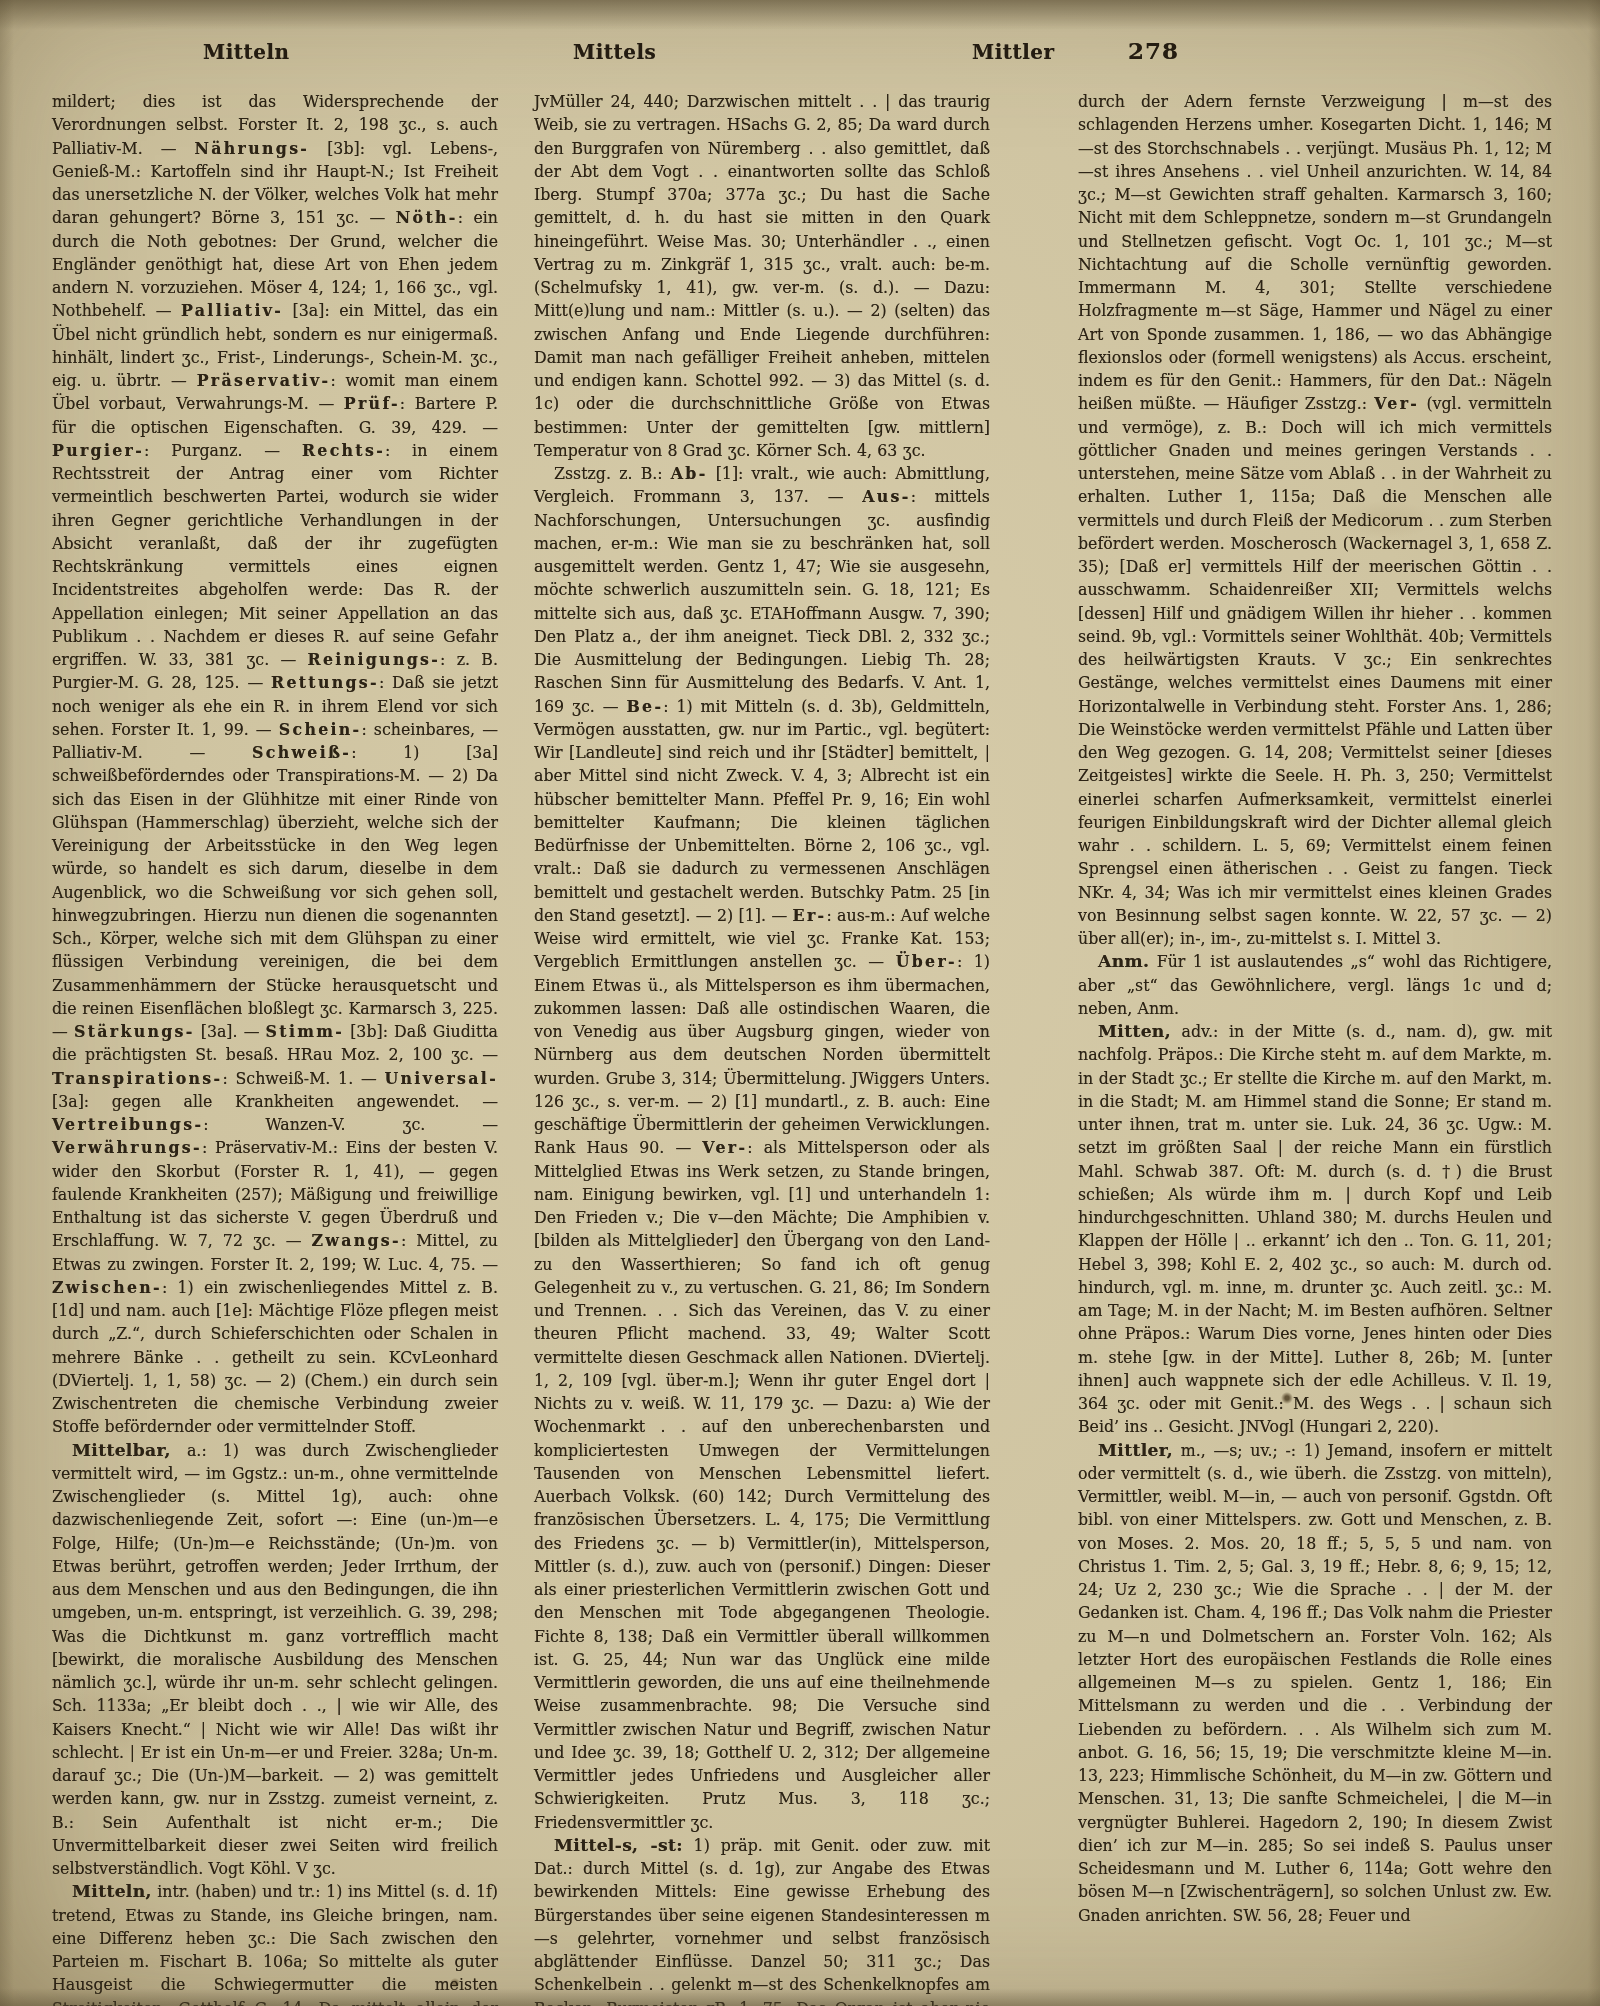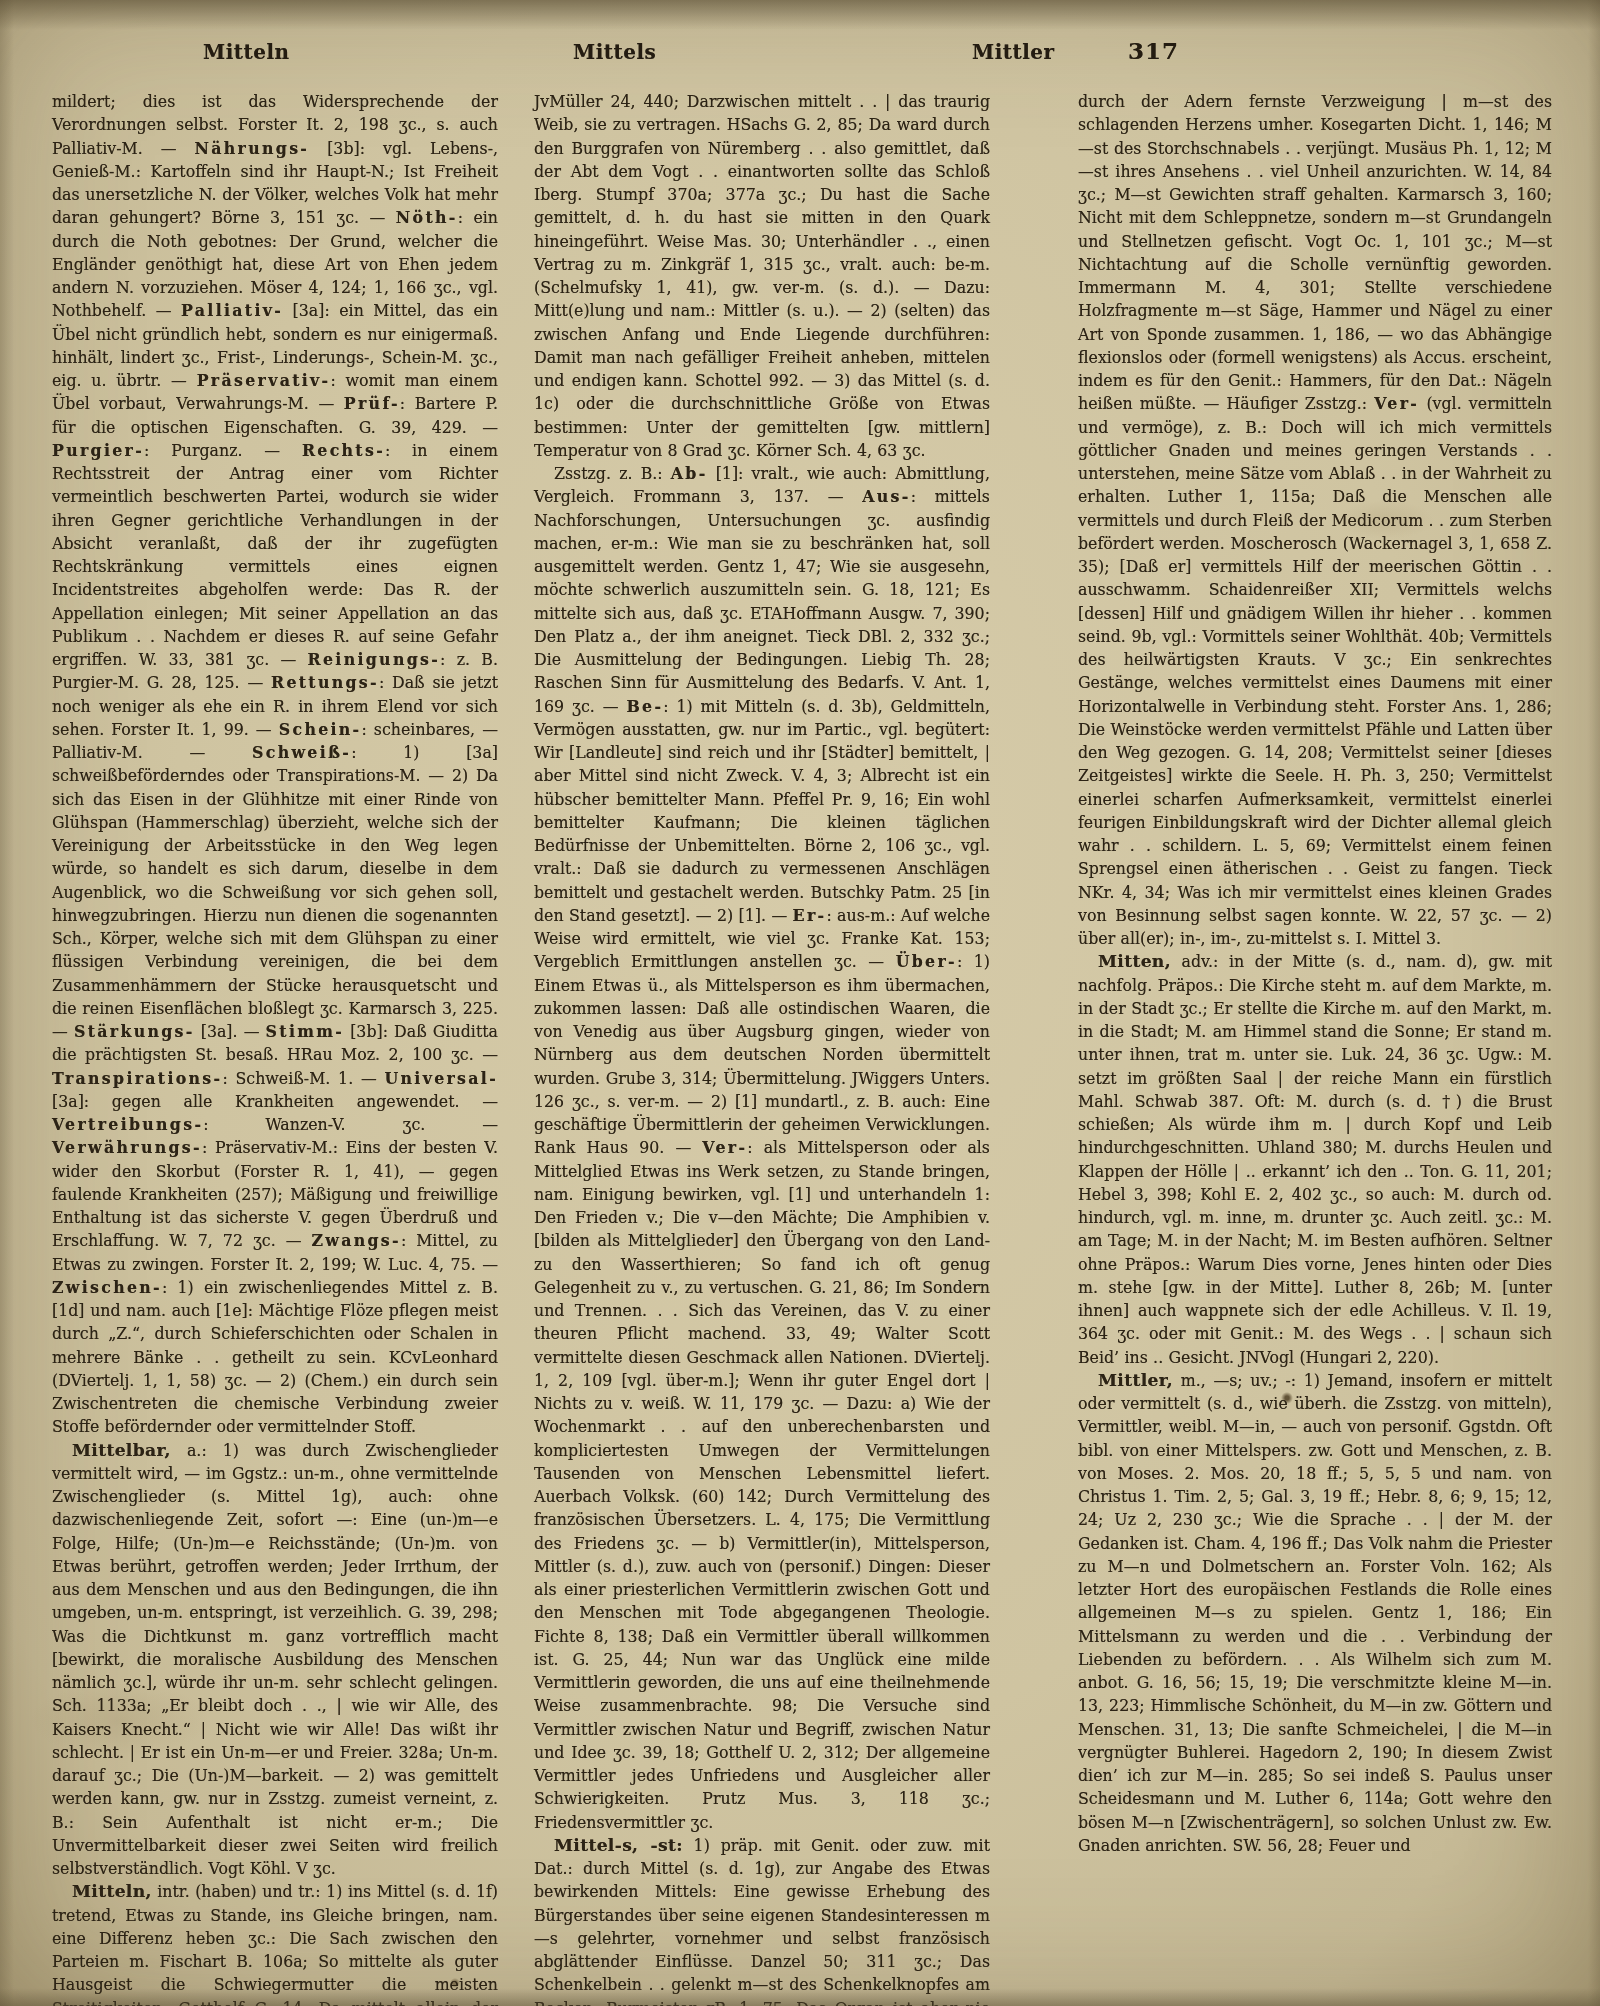--- a/index.html
+++ b/index.html
@@ -62,33 +62,34 @@
 </head>
 <body>
 
 <div class="page">
   <div class="stains"></div>
 
   <header>
     <span class="rh rh-left">Mitteln</span>
     <span class="rh rh-center">Mittels</span>
     <span class="rh rh-right">Mittler</span>
-    <span class="rh page-num">317</span>
+    <span class="rh page-num">278</span>
   </header>
 
   <main>
     <div class="col col1">
         <p class="para"><span class="txt">mildert; dies ist das Widersprechende der Verordnungen selbst. Forster It. 2, 198 ʒc., s. auch Palliativ-M. — </span><span class="sphw">Nährungs-</span><span class="txt"> [3b]: vgl. Lebens-, Genieß-M.: Kartoffeln sind ihr Haupt-N.; Ist Freiheit das unersetzliche N. der Völker, welches Volk hat mehr daran gehungert? Börne 3, 151 ʒc. — </span><span class="sphw">Nöth-</span><span class="txt">: ein durch die Noth gebotnes: Der Grund, welcher die Engländer genöthigt hat, diese Art von Ehen jedem andern N. vorzuziehen. Möser 4, 124; 1, 166 ʒc., vgl. Nothbehelf. — </span><span class="sphw">Palliativ-</span><span class="txt"> [3a]: ein Mittel, das ein Übel nicht gründlich hebt, sondern es nur einigermaß. hinhält, lindert ʒc., Frist-, Linderungs-, Schein-M. ʒc., eig. u. übrtr. — </span><span class="sphw">Präservativ-</span><span class="txt">: womit man einem Übel vorbaut, Verwahrungs-M. — </span><span class="sphw">Prüf-</span><span class="txt">: Bartere P. für die optischen Eigenschaften. G. 39, 429. — </span><span class="sphw">Purgier-</span><span class="txt">: Purganz. — </span><span class="sphw">Rechts-</span><span class="txt">: in einem Rechtsstreit der Antrag einer vom Richter vermeintlich beschwerten Partei, wodurch sie wider ihren Gegner gerichtliche Verhandlungen in der Absicht veranlaßt, daß der ihr zugefügten Rechtskränkung vermittels eines eignen Incidentstreites abgeholfen werde: Das R. der Appellation einlegen; Mit seiner Appellation an das Publikum . . Nachdem er dieses R. auf seine Gefahr ergriffen. W. 33, 381 ʒc. — </span><span class="sphw">Reinigungs-</span><span class="txt">: z. B. Purgier-M. G. 28, 125. — </span><span class="sphw">Rettungs-</span><span class="txt">: Daß sie jetzt noch weniger als ehe ein R. in ihrem Elend vor sich sehen. Forster It. 1, 99. — </span><span class="sphw">Schein-</span><span class="txt">: scheinbares, — Palliativ-M. — </span><span class="sphw">Schweiß-</span><span class="txt">: 1) [3a] schweißbeförderndes oder Transpirations-M. — 2) Da sich das Eisen in der Glühhitze mit einer Rinde von Glühspan (Hammerschlag) überzieht, welche sich der Vereinigung der Arbeitsstücke in den Weg legen würde, so handelt es sich darum, dieselbe in dem Augenblick, wo die Schweißung vor sich gehen soll, hinwegzubringen. Hierzu nun dienen die sogenannten Sch., Körper, welche sich mit dem Glühspan zu einer flüssigen Verbindung vereinigen, die bei dem Zusammenhämmern der Stücke herausquetscht und die reinen Eisenflächen bloßlegt ʒc. Karmarsch 3, 225. — </span><span class="sphw">Stärkungs-</span><span class="txt"> [3a]. — </span><span class="sphw">Stimm-</span><span class="txt"> [3b]: Daß Giuditta die prächtigsten St. besaß. HRau Moz. 2, 100 ʒc. — </span><span class="sphw">Transpirations-</span><span class="txt">: Schweiß-M. 1. — </span><span class="sphw">Universal-</span><span class="txt"> [3a]: gegen alle Krankheiten angewendet. — </span><span class="sphw">Vertreibungs-</span><span class="txt">: Wanzen-V. ʒc. — </span><span class="sphw">Verwährungs-</span><span class="txt">: Präservativ-M.: Eins der besten V. wider den Skorbut (Forster R. 1, 41), — gegen faulende Krankheiten (257); Mäßigung und freiwillige Enthaltung ist das sicherste V. gegen Überdruß und Erschlaffung. W. 7, 72 ʒc. — </span><span class="sphw">Zwangs-</span><span class="txt">: Mittel, zu Etwas zu zwingen. Forster It. 2, 199; W. Luc. 4, 75. — </span><span class="sphw">Zwischen-</span><span class="txt">: 1) ein zwischenliegendes Mittel z. B. [1d] und nam. auch [1e]: Mächtige Flöze pflegen meist durch „Z.“, durch Schieferschichten oder Schalen in mehrere Bänke . . getheilt zu sein. KCvLeonhard (DViertelj. 1, 1, 58) ʒc. — 2) (Chem.) ein durch sein Zwischentreten die chemische Verbindung zweier Stoffe befördernder oder vermittelnder Stoff.</span></p>
         <p class="para indent"><span class="hw">Mittelbar,</span><span class="txt"> a.: 1) was durch Zwischenglieder vermittelt wird, — im Ggstz.: un-m., ohne vermittelnde Zwischenglieder (s. Mittel 1g), auch: ohne dazwischenliegende Zeit, sofort —: Eine (un-)m—e Folge, Hilfe; (Un-)m—e Reichsstände; (Un-)m. von Etwas berührt, getroffen werden; Jeder Irrthum, der aus dem Menschen und aus den Bedingungen, die ihn umgeben, un-m. entspringt, ist verzeihlich. G. 39, 298; Was die Dichtkunst m. ganz vortrefflich macht [bewirkt, die moralische Ausbildung des Menschen nämlich ʒc.], würde ihr un-m. sehr schlecht gelingen. Sch. 1133a; „Er bleibt doch . ., | wie wir Alle, des Kaisers Knecht.“ | Nicht wie wir Alle! Das wißt ihr schlecht. | Er ist ein Un-m—er und Freier. 328a; Un-m. darauf ʒc.; Die (Un-)M—barkeit. — 2) was gemittelt werden kann, gw. nur in Zsstzg. zumeist verneint, z. B.: Sein Aufenthalt ist nicht er-m.; Die Unvermittelbarkeit dieser zwei Seiten wird freilich selbstverständlich. Vogt Köhl. V ʒc.</span></p>
         <p class="para indent"><span class="hw">Mitteln,</span><span class="txt"> intr. (haben) und tr.: 1) ins Mittel (s. d. 1f) tretend, Etwas zu Stande, ins Gleiche bringen, nam. eine Differenz heben ʒc.: Die Sach zwischen den Parteien m. Fischart B. 106a; So mittelte als guter Hausgeist die Schwiegermutter die meisten Streitigkeiten. Gotthelf G. 14; Da mittelt allein der christliche Sinn. 217; Danket Gott, daß er gemittelt hat, daß wir wieder mit einander reden können in Liebe und Frieden. 222; Wurden die Gemeinden zweispältig. . . Der Bischof, welcher m. konnte.</span></p>
       </div>
     <div class="col col2">
         <p class="para"><span class="txt">JvMüller 24, 440; Darzwischen mittelt . . | das traurig Weib, sie zu vertragen. HSachs G. 2, 85; Da ward durch den Burggrafen von Nüremberg . . also gemittlet, daß der Abt dem Vogt . . einantworten sollte das Schloß Iberg. Stumpf 370a; 377a ʒc.; Du hast die Sache gemittelt, d. h. du hast sie mitten in den Quark hineingeführt. Weise Mas. 30; Unterhändler . ., einen Vertrag zu m. Zinkgräf 1, 315 ʒc., vralt. auch: be-m. (Schelmufsky 1, 41), gw. ver-m. (s. d.). — Dazu: Mitt(e)lung und nam.: Mittler (s. u.). — 2) (selten) das zwischen Anfang und Ende Liegende durchführen: Damit man nach gefälliger Freiheit anheben, mittelen und endigen kann. Schottel 992. — 3) das Mittel (s. d. 1c) oder die durchschnittliche Größe von Etwas bestimmen: Unter der gemittelten [gw. mittlern] Temperatur von 8 Grad ʒc. Körner Sch. 4, 63 ʒc.</span></p>
         <p class="para indent"><span class="txt">Zsstzg. z. B.: </span><span class="sphw">Ab-</span><span class="txt"> [1]: vralt., wie auch: Abmittlung, Vergleich. Frommann 3, 137. — </span><span class="sphw">Aus-</span><span class="txt">: mittels Nachforschungen, Untersuchungen ʒc. ausfindig machen, er-m.: Wie man sie zu beschränken hat, soll ausgemittelt werden. Gentz 1, 47; Wie sie ausgesehn, möchte schwerlich auszumitteln sein. G. 18, 121; Es mittelte sich aus, daß ʒc. ETAHoffmann Ausgw. 7, 390; Den Platz a., der ihm aneignet. Tieck DBl. 2, 332 ʒc.; Die Ausmittelung der Bedingungen. Liebig Th. 28; Raschen Sinn für Ausmittelung des Bedarfs. V. Ant. 1, 169 ʒc. — </span><span class="sphw">Be-</span><span class="txt">: 1) mit Mitteln (s. d. 3b), Geldmitteln, Vermögen ausstatten, gw. nur im Partic., vgl. begütert: Wir [Landleute] sind reich und ihr [Städter] bemittelt, | aber Mittel sind nicht Zweck. V. 4, 3; Albrecht ist ein hübscher bemittelter Mann. Pfeffel Pr. 9, 16; Ein wohl bemittelter Kaufmann; Die kleinen täglichen Bedürfnisse der Unbemittelten. Börne 2, 106 ʒc., vgl. vralt.: Daß sie dadurch zu vermessenen Anschlägen bemittelt und gestachelt werden. Butschky Patm. 25 [in den Stand gesetzt]. — 2) [1]. — </span><span class="sphw">Er-</span><span class="txt">: aus-m.: Auf welche Weise wird ermittelt, wie viel ʒc. Franke Kat. 153; Vergeblich Ermittlungen anstellen ʒc. — </span><span class="sphw">Über-</span><span class="txt">: 1) Einem Etwas ü., als Mittelsperson es ihm übermachen, zukommen lassen: Daß alle ostindischen Waaren, die von Venedig aus über Augsburg gingen, wieder von Nürnberg aus dem deutschen Norden übermittelt wurden. Grube 3, 314; Übermittelung. JWiggers Unters. 126 ʒc., s. ver-m. — 2) [1] mundartl., z. B. auch: Eine geschäftige Übermittlerin der geheimen Verwicklungen. Rank Haus 90. — </span><span class="sphw">Ver-</span><span class="txt">: als Mittelsperson oder als Mittelglied Etwas ins Werk setzen, zu Stande bringen, nam. Einigung bewirken, vgl. [1] und unterhandeln 1: Den Frieden v.; Die v—den Mächte; Die Amphibien v. [bilden als Mittelglieder] den Übergang von den Land- zu den Wasserthieren; So fand ich oft genug Gelegenheit zu v., zu vertuschen. G. 21, 86; Im Sondern und Trennen. . . Sich das Vereinen, das V. zu einer theuren Pflicht machend. 33, 49; Walter Scott vermittelte diesen Geschmack allen Nationen. DViertelj. 1, 2, 109 [vgl. über-m.]; Wenn ihr guter Engel dort | Nichts zu v. weiß. W. 11, 179 ʒc. — Dazu: a) Wie der Wochenmarkt . . auf den unberechenbarsten und kompliciertesten Umwegen der Vermittelungen Tausenden von Menschen Lebensmittel liefert. Auerbach Volksk. (60) 142; Durch Vermittelung des französischen Übersetzers. L. 4, 175; Die Vermittlung des Friedens ʒc. — b) Vermittler(in), Mittelsperson, Mittler (s. d.), zuw. auch von (personif.) Dingen: Dieser als einer priesterlichen Vermittlerin zwischen Gott und den Menschen mit Tode abgegangenen Theologie. Fichte 8, 138; Daß ein Vermittler überall willkommen ist. G. 25, 44; Nun war das Unglück eine milde Vermittlerin geworden, die uns auf eine theilnehmende Weise zusammenbrachte. 98; Die Versuche sind Vermittler zwischen Natur und Begriff, zwischen Natur und Idee ʒc. 39, 18; Gotthelf U. 2, 312; Der allgemeine Vermittler jedes Unfriedens und Ausgleicher aller Schwierigkeiten. Prutz Mus. 3, 118 ʒc.; Friedensvermittler ʒc.</span></p>
         <p class="para indent"><span class="hw">Mittel-s, -st:</span><span class="txt"> 1) präp. mit Genit. oder zuw. mit Dat.: durch Mittel (s. d. 1g), zur Angabe des Etwas bewirkenden Mittels: Eine gewisse Erhebung des Bürgerstandes über seine eigenen Standesinteressen m—s gelehrter, vornehmer und selbst französisch abglättender Einflüsse. Danzel 50; 311 ʒc.; Das Schenkelbein . . gelenkt m—st des Schenkelknopfes am Becken. Burmeister gB. 1, 75; Das Organ ist aber nie die Kraft selbst, die m—st jenem wirkt. H. Ph. 3, 244; 13, 370; Schnellst die Kugeln des Bluts</span></p>
       </div>
     <div class="col col3">
         <p class="para"><span class="txt">durch der Adern fernste Verzweigung | m—st des schlagenden Herzens umher. Kosegarten Dicht. 1, 146; M—st des Storchschnabels . . verjüngt. Musäus Ph. 1, 12; M—st ihres Ansehens . . viel Unheil anzurichten. W. 14, 84 ʒc.; M—st Gewichten straff gehalten. Karmarsch 3, 160; Nicht mit dem Schleppnetze, sondern m—st Grundangeln und Stellnetzen gefischt. Vogt Oc. 1, 101 ʒc.; M—st Nichtachtung auf die Scholle vernünftig geworden. Immermann M. 4, 301; Stellte verschiedene Holzfragmente m—st Säge, Hammer und Nägel zu einer Art von Sponde zusammen. 1, 186, — wo das Abhängige flexionslos oder (formell wenigstens) als Accus. erscheint, indem es für den Genit.: Hammers, für den Dat.: Nägeln heißen müßte. — Häufiger Zsstzg.: </span><span class="sphw">Ver-</span><span class="txt"> (vgl. vermitteln und vermöge), z. B.: Doch will ich mich vermittels göttlicher Gnaden und meines geringen Verstands . . unterstehen, meine Sätze vom Ablaß . . in der Wahrheit zu erhalten. Luther 1, 115a; Daß die Menschen alle vermittels und durch Fleiß der Medicorum . . zum Sterben befördert werden. Moscherosch (Wackernagel 3, 1, 658 Z. 35); [Daß er] vermittels Hilf der meerischen Göttin . . ausschwamm. Schaidenreißer XII; Vermittels welchs [dessen] Hilf und gnädigem Willen ihr hieher . . kommen seind. 9b, vgl.: Vormittels seiner Wohlthät. 40b; Vermittels des heilwärtigsten Krauts. V ʒc.; Ein senkrechtes Gestänge, welches vermittelst eines Daumens mit einer Horizontalwelle in Verbindung steht. Forster Ans. 1, 286; Die Weinstöcke werden vermittelst Pfähle und Latten über den Weg gezogen. G. 14, 208; Vermittelst seiner [dieses Zeitgeistes] wirkte die Seele. H. Ph. 3, 250; Vermittelst einerlei scharfen Aufmerksamkeit, vermittelst einerlei feurigen Einbildungskraft wird der Dichter allemal gleich wahr . . schildern. L. 5, 69; Vermittelst einem feinen Sprengsel einen ätherischen . . Geist zu fangen. Tieck NKr. 4, 34; Was ich mir vermittelst eines kleinen Grades von Besinnung selbst sagen konnte. W. 22, 57 ʒc. — 2) über all(er); in-, im-, zu-mittelst s. I. Mittel 3.</span></p>
+        <p class="para indent"><span class="hw">Anm.</span><span class="txt"> Für 1 ist auslautendes „s“ wohl das Richtigere, aber „st“ das Gewöhnlichere, vergl. längs 1c und d; neben, Anm.</span></p>
         <p class="para indent"><span class="hw">Mitten,</span><span class="txt"> adv.: in der Mitte (s. d., nam. d), gw. mit nachfolg. Präpos.: Die Kirche steht m. auf dem Markte, m. in der Stadt ʒc.; Er stellte die Kirche m. auf den Markt, m. in die Stadt; M. am Himmel stand die Sonne; Er stand m. unter ihnen, trat m. unter sie. Luk. 24, 36 ʒc. Ugw.: M. setzt im größten Saal | der reiche Mann ein fürstlich Mahl. Schwab 387. Oft: M. durch (s. d. †) die Brust schießen; Als würde ihm m. | durch Kopf und Leib hindurchgeschnitten. Uhland 380; M. durchs Heulen und Klappen der Hölle | .. erkannt’ ich den .. Ton. G. 11, 201; Hebel 3, 398; Kohl E. 2, 402 ʒc., so auch: M. durch od. hindurch, vgl. m. inne, m. drunter ʒc. Auch zeitl. ʒc.: M. am Tage; M. in der Nacht; M. im Besten aufhören. Seltner ohne Präpos.: Warum Dies vorne, Jenes hinten oder Dies m. stehe [gw. in der Mitte]. Luther 8, 26b; M. [unter ihnen] auch wappnete sich der edle Achilleus. V. Il. 19, 364 ʒc. oder mit Genit.: M. des Wegs . . | schaun sich Beid’ ins .. Gesicht. JNVogl (Hungari 2, 220).</span></p>
         <p class="para indent"><span class="hw">Mittler,</span><span class="txt"> m., —s; uv.; -: 1) Jemand, insofern er mittelt oder vermittelt (s. d., wie überh. die Zsstzg. von mitteln), Vermittler, weibl. M—in, — auch von personif. Ggstdn. Oft bibl. von einer Mittelspers. zw. Gott und Menschen, z. B. von Moses. 2. Mos. 20, 18 ff.; 5, 5, 5 und nam. von Christus 1. Tim. 2, 5; Gal. 3, 19 ff.; Hebr. 8, 6; 9, 15; 12, 24; Uz 2, 230 ʒc.; Wie die Sprache . . | der M. der Gedanken ist. Cham. 4, 196 ff.; Das Volk nahm die Priester zu M—n und Dolmetschern an. Forster Voln. 162; Als letzter Hort des europäischen Festlands die Rolle eines allgemeinen M—s zu spielen. Gentz 1, 186; Ein Mittelsmann zu werden und die . . Verbindung der Liebenden zu befördern. . . Als Wilhelm sich zum M. anbot. G. 16, 56; 15, 19; Die verschmitzte kleine M—in. 13, 223; Himmlische Schönheit, du M—in zw. Göttern und Menschen. 31, 13; Die sanfte Schmeichelei, | die M—in vergnügter Buhlerei. Hagedorn 2, 190; In diesem Zwist dien’ ich zur M—in. 285; So sei indeß S. Paulus unser Scheidesmann und M. Luther 6, 114a; Gott wehre den bösen M—n [Zwischenträgern], so solchen Unlust zw. Ew. Gnaden anrichten. SW. 56, 28; Feuer und</span></p>
       </div>
   </main>
 </div>
 
 </body></html>

